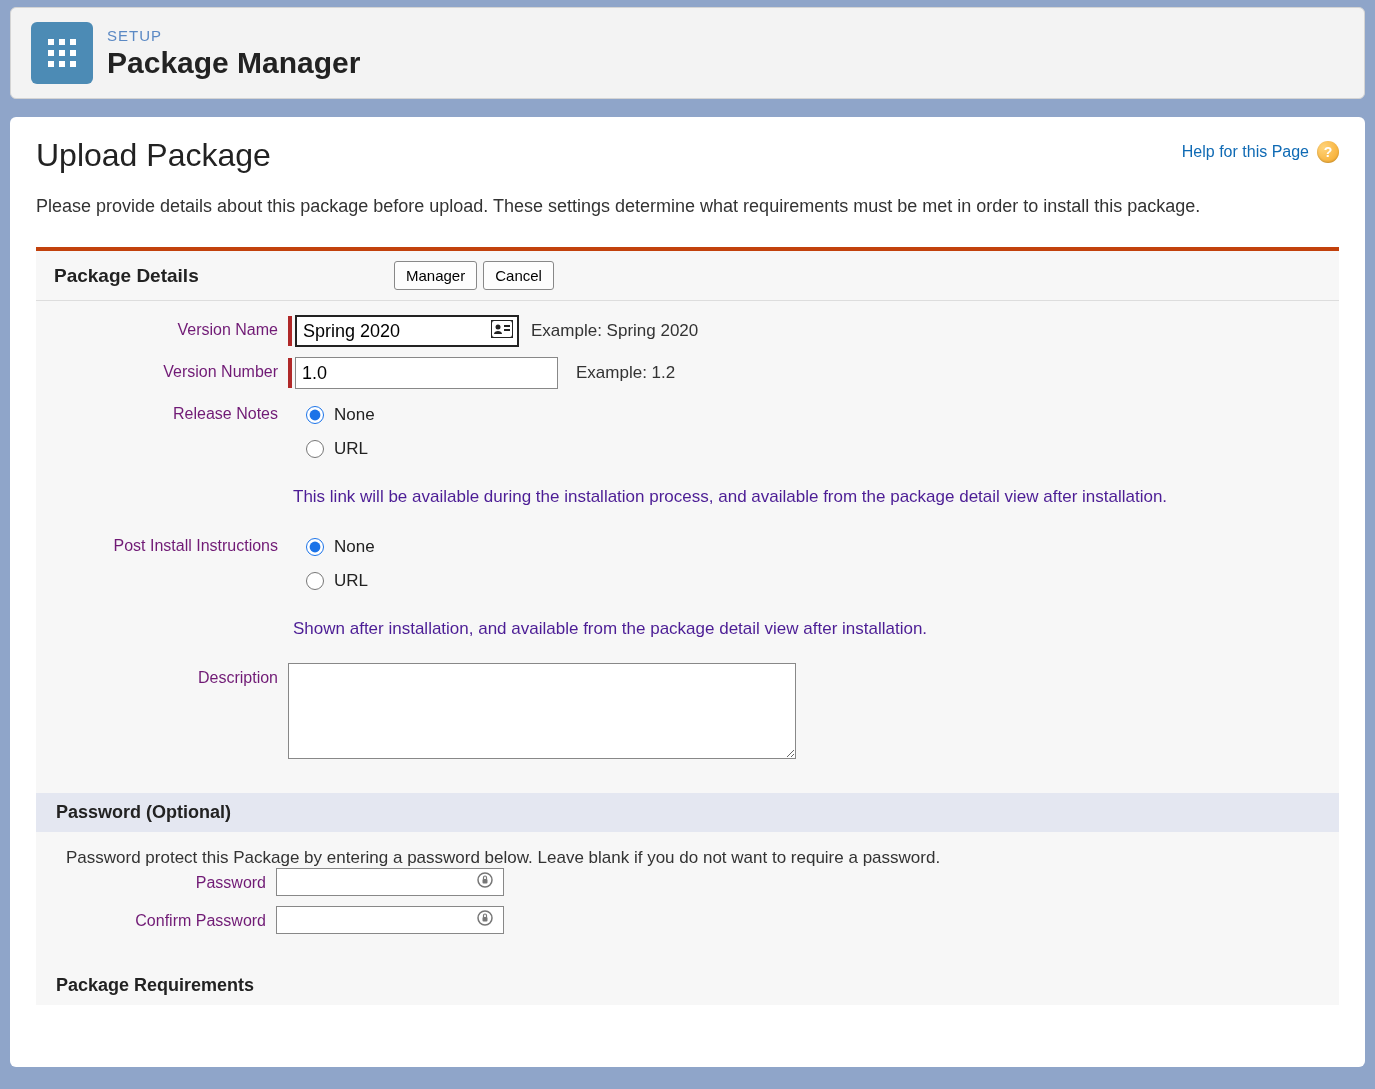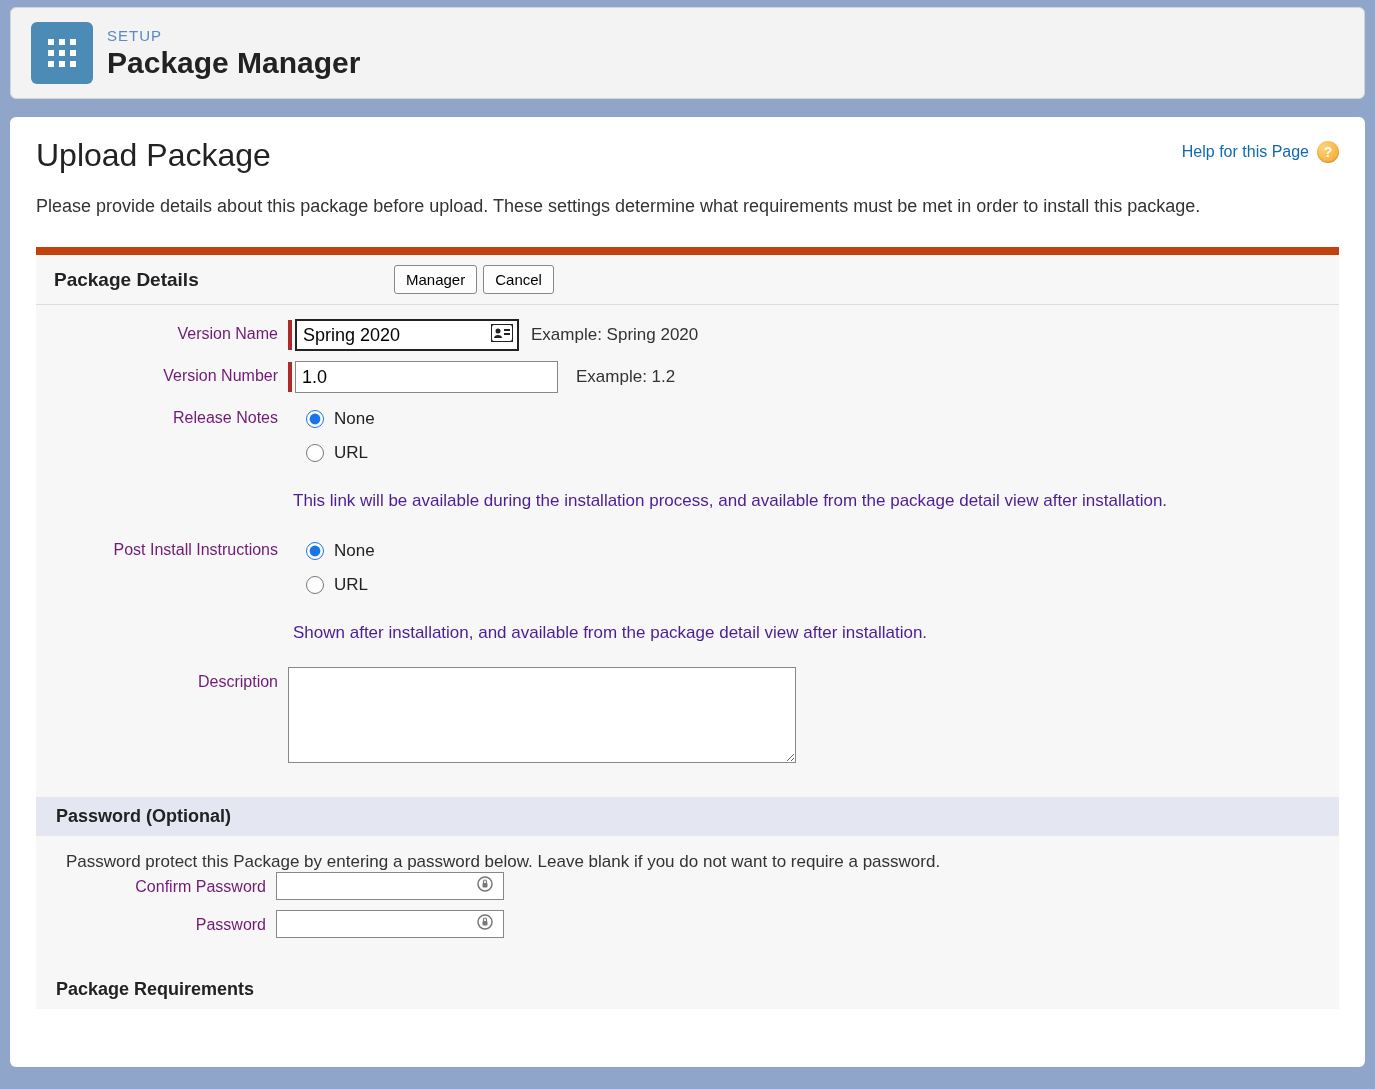--- a/index.html
+++ b/index.html
@@ -57,21 +57,21 @@
   .help-icon {
     width:22px;height:22px;border-radius:50%;
     background: radial-gradient(circle at 30% 30%, #ffd37a, #f5a623);
     display:flex;align-items:center;justify-content:center;
     color:#fff;font-weight:bold;font-size:14px;
     box-shadow: inset 0 -1px 2px rgba(0,0,0,.2);
   }
   .intro-text { font-size:18px; color:#333; margin:22px 0 30px 0; }
   
   .form-section {
-    border-top:8px solid #c2410c;
+    border-top:4px solid #c2410c;
   }
   .section-header {
     background:#f7f7f7;
     border-bottom:1px solid #ddd;
     display:flex;
     align-items:center;
     padding:10px 18px;
   }
   .section-title { font-size:19px; font-weight:700; color:#222; flex:0 0 340px;}
   .btn {
@@ -246,34 +246,34 @@
           </div>
         </div>
 
       </div>
 
       <div class="sub-section-header">Password (Optional)</div>
       <div class="sub-body">
         <div class="sub-intro">Password protect this Package by entering a password below. Leave blank if you do not want to require a password.</div>
 
         <div class="field-row">
-          <div class="field-label" style="flex-basis:210px;">Confirm Password</div>
+          <div class="field-label" style="flex-basis:210px;">Password</div>
           <div class="field-value">
             <input type="password" class="pwd-input" style="">
             <span class="lock-icon-wrap">
               <svg width="18" height="18" viewBox="0 0 18 18">
                   <circle cx="9" cy="9" r="7" fill="none" stroke="#777" stroke-width="1.5"></circle>
                   <rect x="6.5" y="8" width="5" height="4.5" rx="1" fill="#777"></rect>
                   <path d="M7.5 8V6.5a1.5 1.5 0 0 1 3 0V8" fill="none" stroke="#777" stroke-width="1.2"></path>
                 </svg>
             </span>
           </div>
         </div>
         <div class="field-row">
-          <div class="field-label" style="flex-basis:210px;">Password</div>
+          <div class="field-label" style="flex-basis:210px;">Confirm Password</div>
           <div class="field-value">
             <input type="password" class="pwd-input" style="">
             <span class="lock-icon-wrap">
               <svg width="18" height="18" viewBox="0 0 18 18">
                   <circle cx="9" cy="9" r="7" fill="none" stroke="#777" stroke-width="1.5"></circle>
                   <rect x="6.5" y="8" width="5" height="4.5" rx="1" fill="#777"></rect>
                   <path d="M7.5 8V6.5a1.5 1.5 0 0 1 3 0V8" fill="none" stroke="#777" stroke-width="1.2"></path>
                 </svg>
             </span>
           </div>

